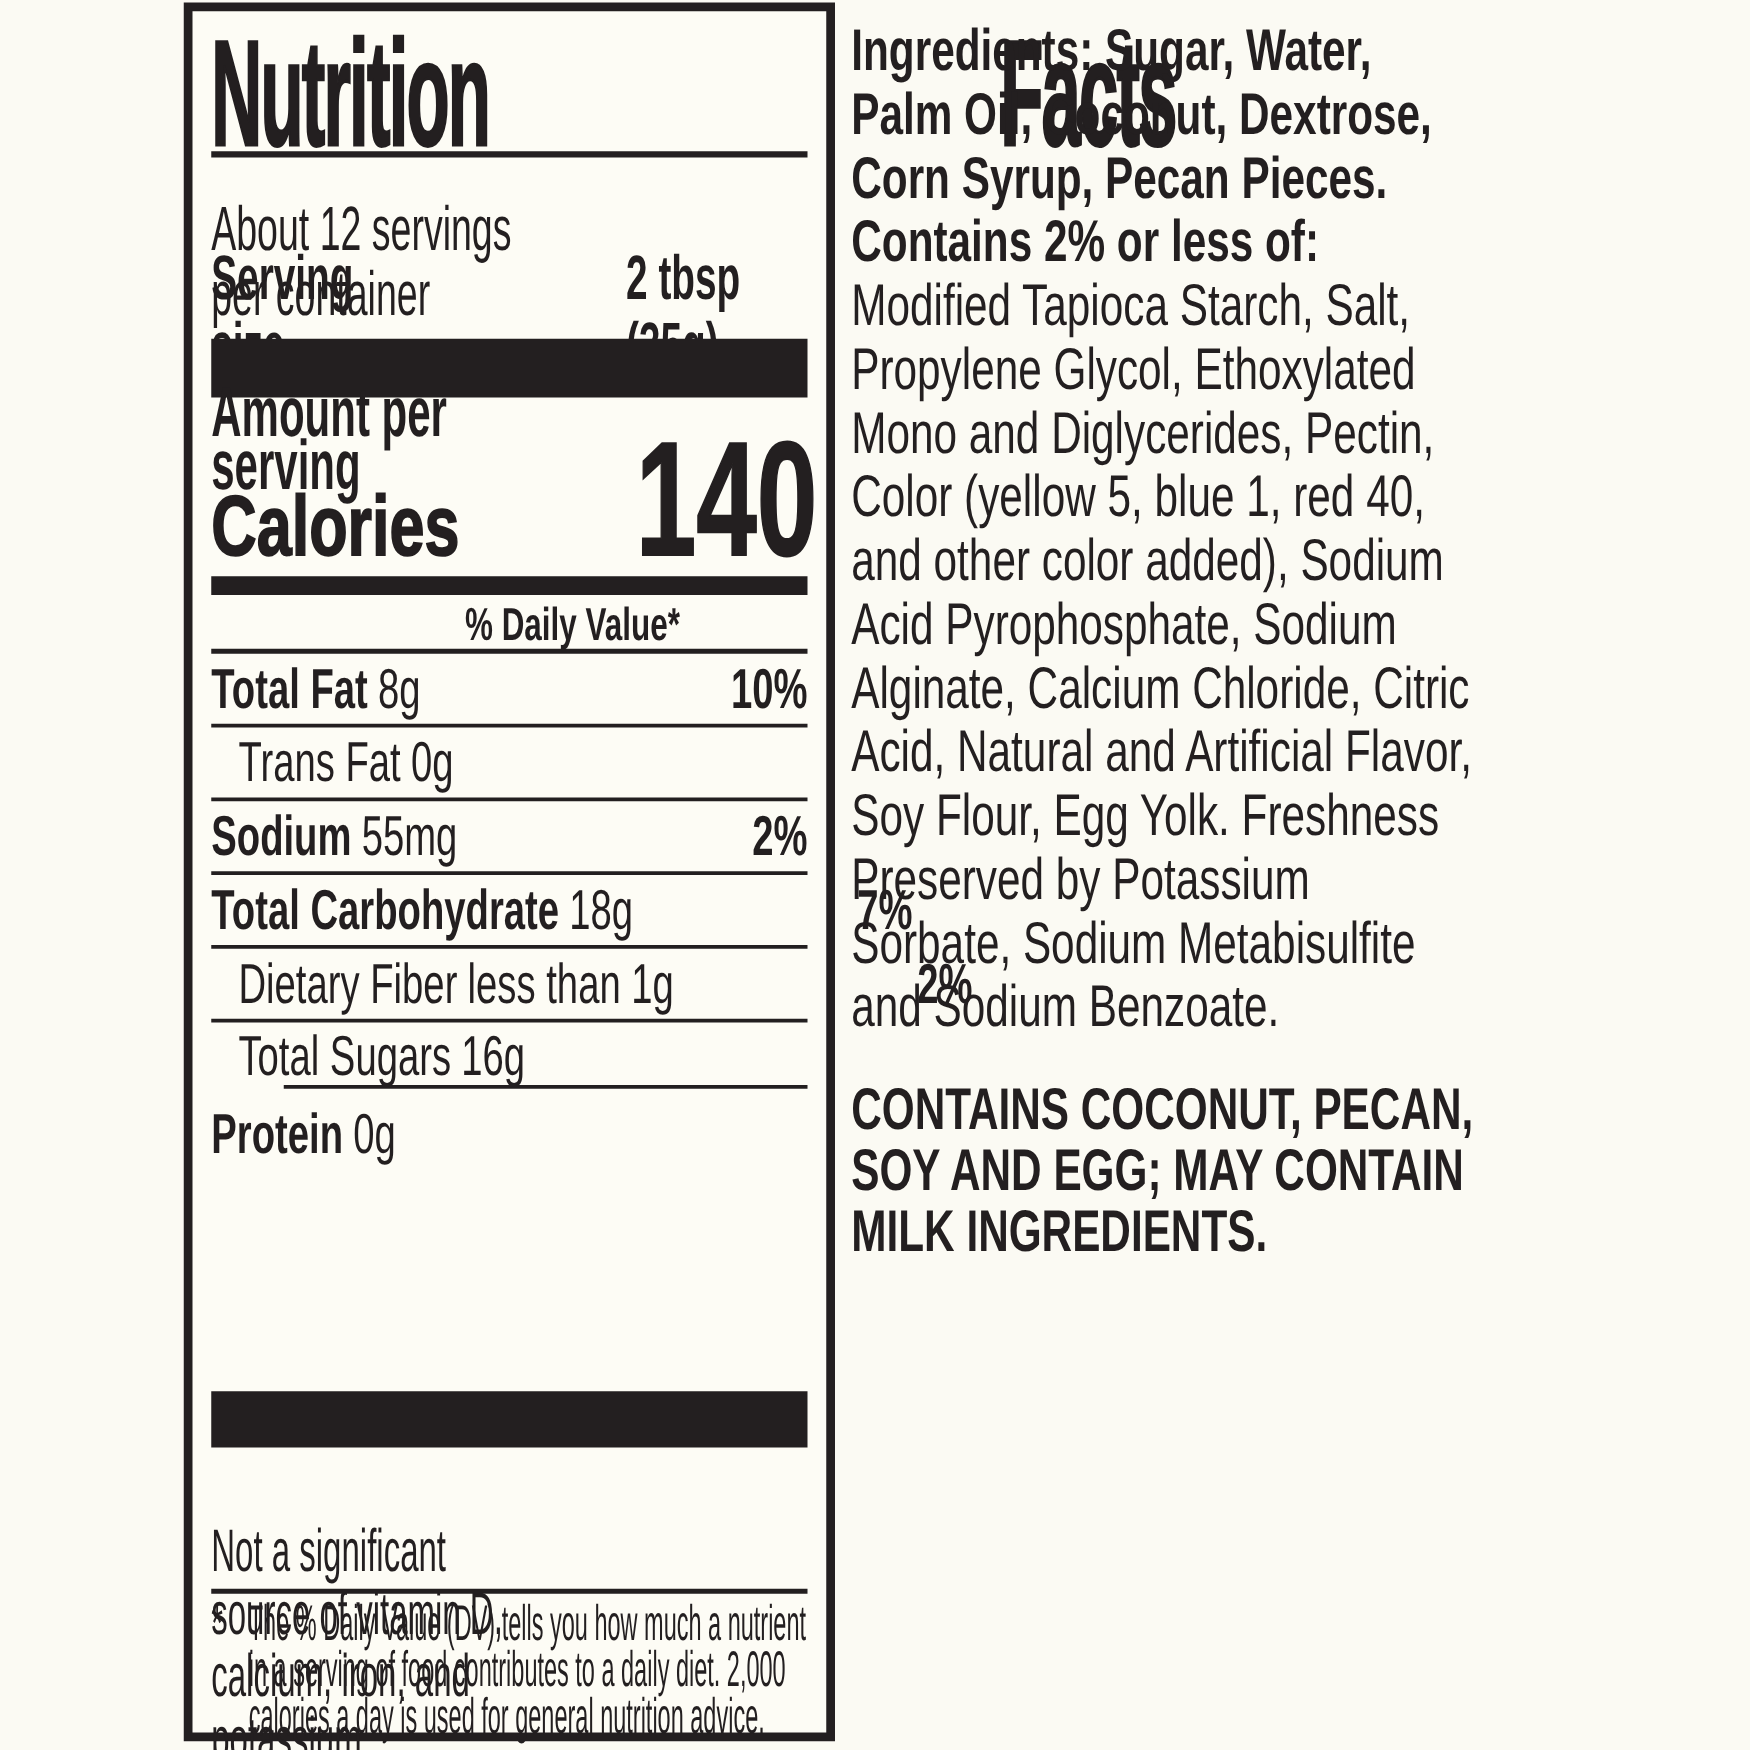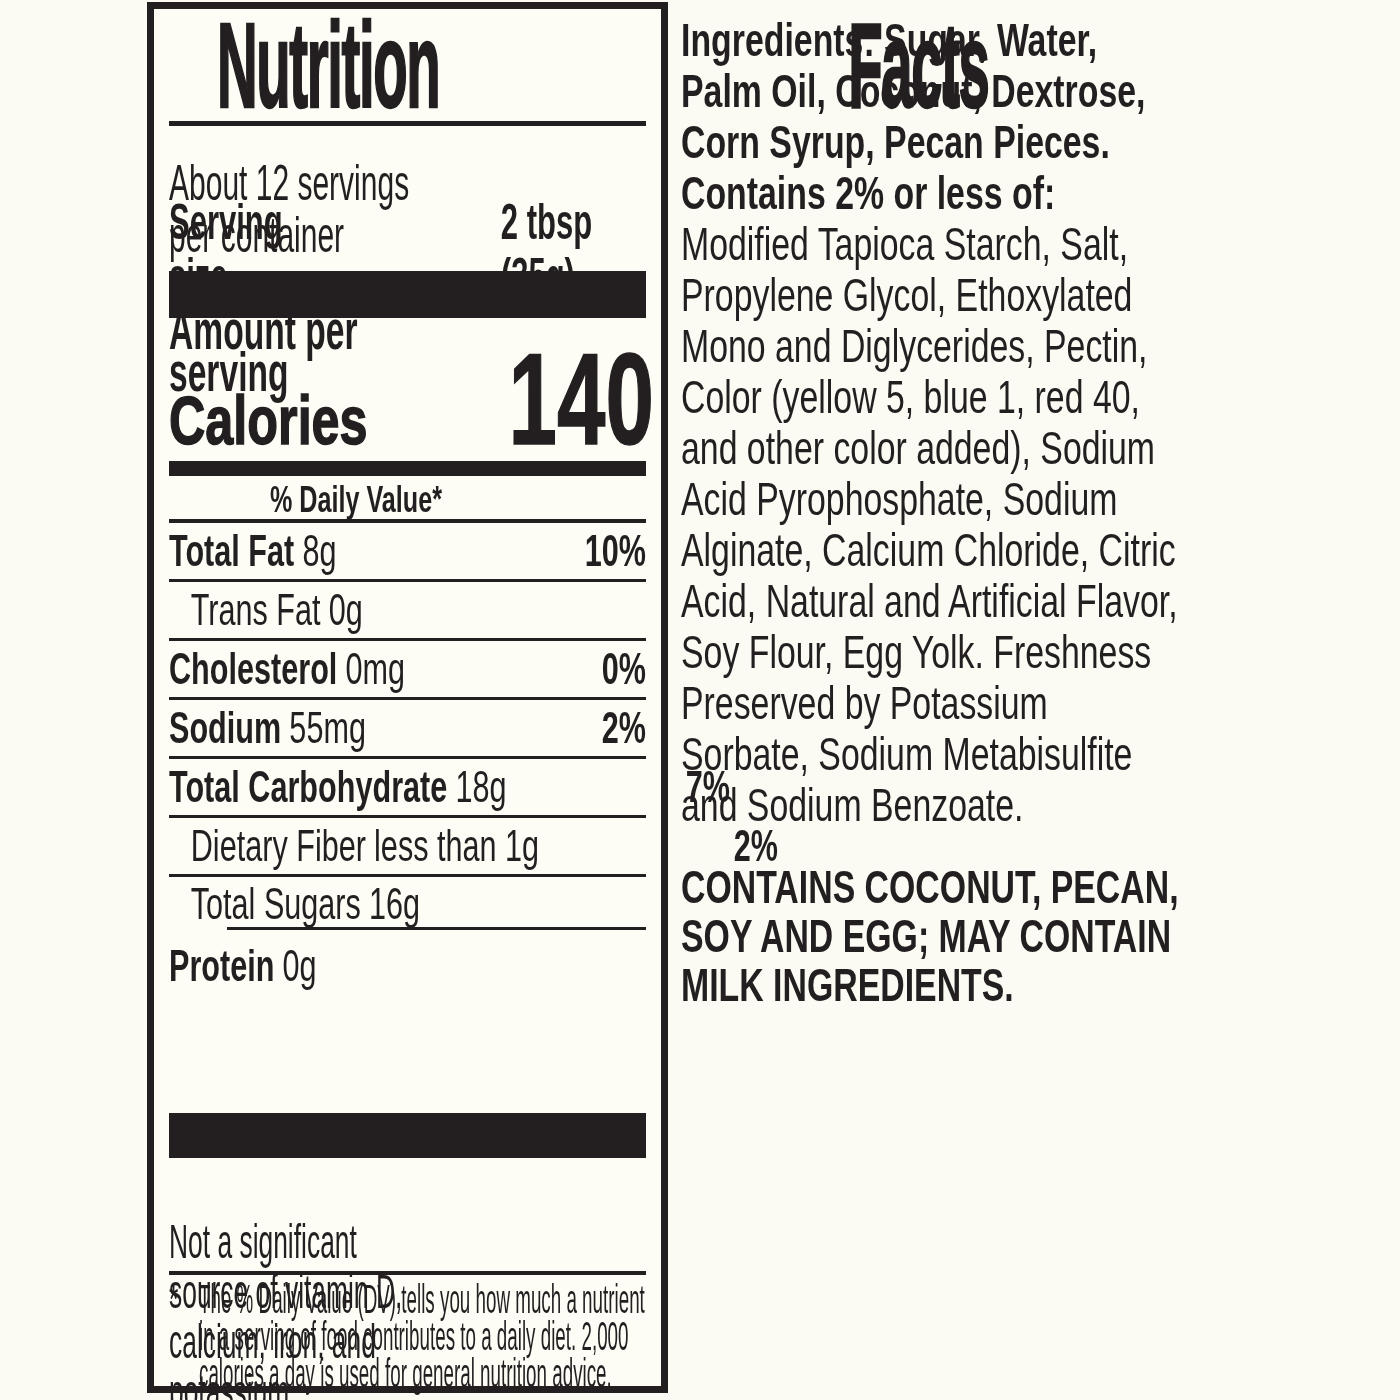--- a/index.html
+++ b/index.html
@@ -11,21 +11,21 @@
     position:absolute;left:147px;top:2px;width:521px;height:1391px;
     border:7px solid #231f20;background:#fdfcf5;box-sizing:border-box;
   }
   .panel .abs{position:absolute;left:0;right:0;padding:0 15px;}
   .bar{position:absolute;left:15px;right:15px;background:#231f20;}
   .rule{position:absolute;left:15px;right:15px;background:#231f20;}
 
   .cxl{display:inline-block;transform-origin:left center;}
   .cxr{display:inline-block;transform-origin:right center;}
 
-  .title-row{top:2px;display:flex;justify-content:space-between;align-items:flex-end;height:104px;margin-left:48px;}
+  .title-row{top:12px;display:flex;justify-content:space-between;align-items:flex-end;height:104px;}
   .title-word{
     font-size:120px;font-weight:bold;line-height:100px;letter-spacing:-3px;
     transform:scaleX(0.47);-webkit-text-stroke:2.5px #231f20;
   }
   .w2{transform-origin:right center;}
   .w1{transform-origin:left center;}
 
   .rule-title{top:112px;height:5px;}
 
   .about-line{top:124px;font-size:50px;line-height:52px;margin-top:24px;}
@@ -39,21 +39,21 @@
 
   .aps{top:300px;font-size:56px;font-weight:bold;line-height:42px;}
   .aps .cxl{transform:scaleX(0.60);}
 
   .cal-row{top:338px;height:106px;display:flex;justify-content:space-between;align-items:baseline;text-align:right;}
   .cal-label{font-size:68px;font-weight:bold;line-height:104px;transform:scaleX(0.74);-webkit-text-stroke:1.5px #231f20;}
   .cal-value{font-size:130px;font-weight:bold;line-height:104px;transform:scaleX(0.67);-webkit-text-stroke:1.5px #231f20;}
 
   .bar2{top:452px;height:15px;}
 
-  .dvh{top:474px;text-align:left;font-size:37px;font-weight:bold;line-height:34px;margin-left:20px;}
+  .dvh{top:474px;text-align:center;font-size:37px;font-weight:bold;line-height:34px;margin-left:20px;}
   .dvh .cxr{transform:scaleX(0.68);}
 
   .rule-dvh{top:510px;height:4px;}
 
   .rows{position:absolute;left:15px;right:15px;top:514px;}
   .row{
     display:flex;justify-content:space-between;align-items:center;
     height:56px;border-bottom:3px solid #231f20;font-size:45px;position:relative;
   }
   .row .nm{transform:scaleX(0.68);transform-origin:left center;white-space:nowrap;display:inline-block;}
@@ -136,24 +136,20 @@
         <span class="nm"><span class="bold">Total Fat</span><span class="amt">8g</span></span>
         <span class="dv">10%</span>
       </div>
 
 
       <div class="row ind1">
         <span class="nm"><span>Trans Fat</span><span class="amt">0g</span></span>
         <span class="dv"></span>
       </div>
 
-      <div class="row">
-        <span class="nm"><span class="bold">Cholesterol</span><span class="amt">0mg</span></span>
-        <span class="dv">0%</span>
-      </div>
 
       <div class="row">
         <span class="nm"><span class="bold">Sodium</span><span class="amt">55mg</span></span>
         <span class="dv">2%</span>
       </div>
 
       <div class="row">
         <span class="nm"><span class="bold">Total Carbohydrate</span><span class="amt">18g</span></span>
         <span class="dv">7%</span>
       </div>

